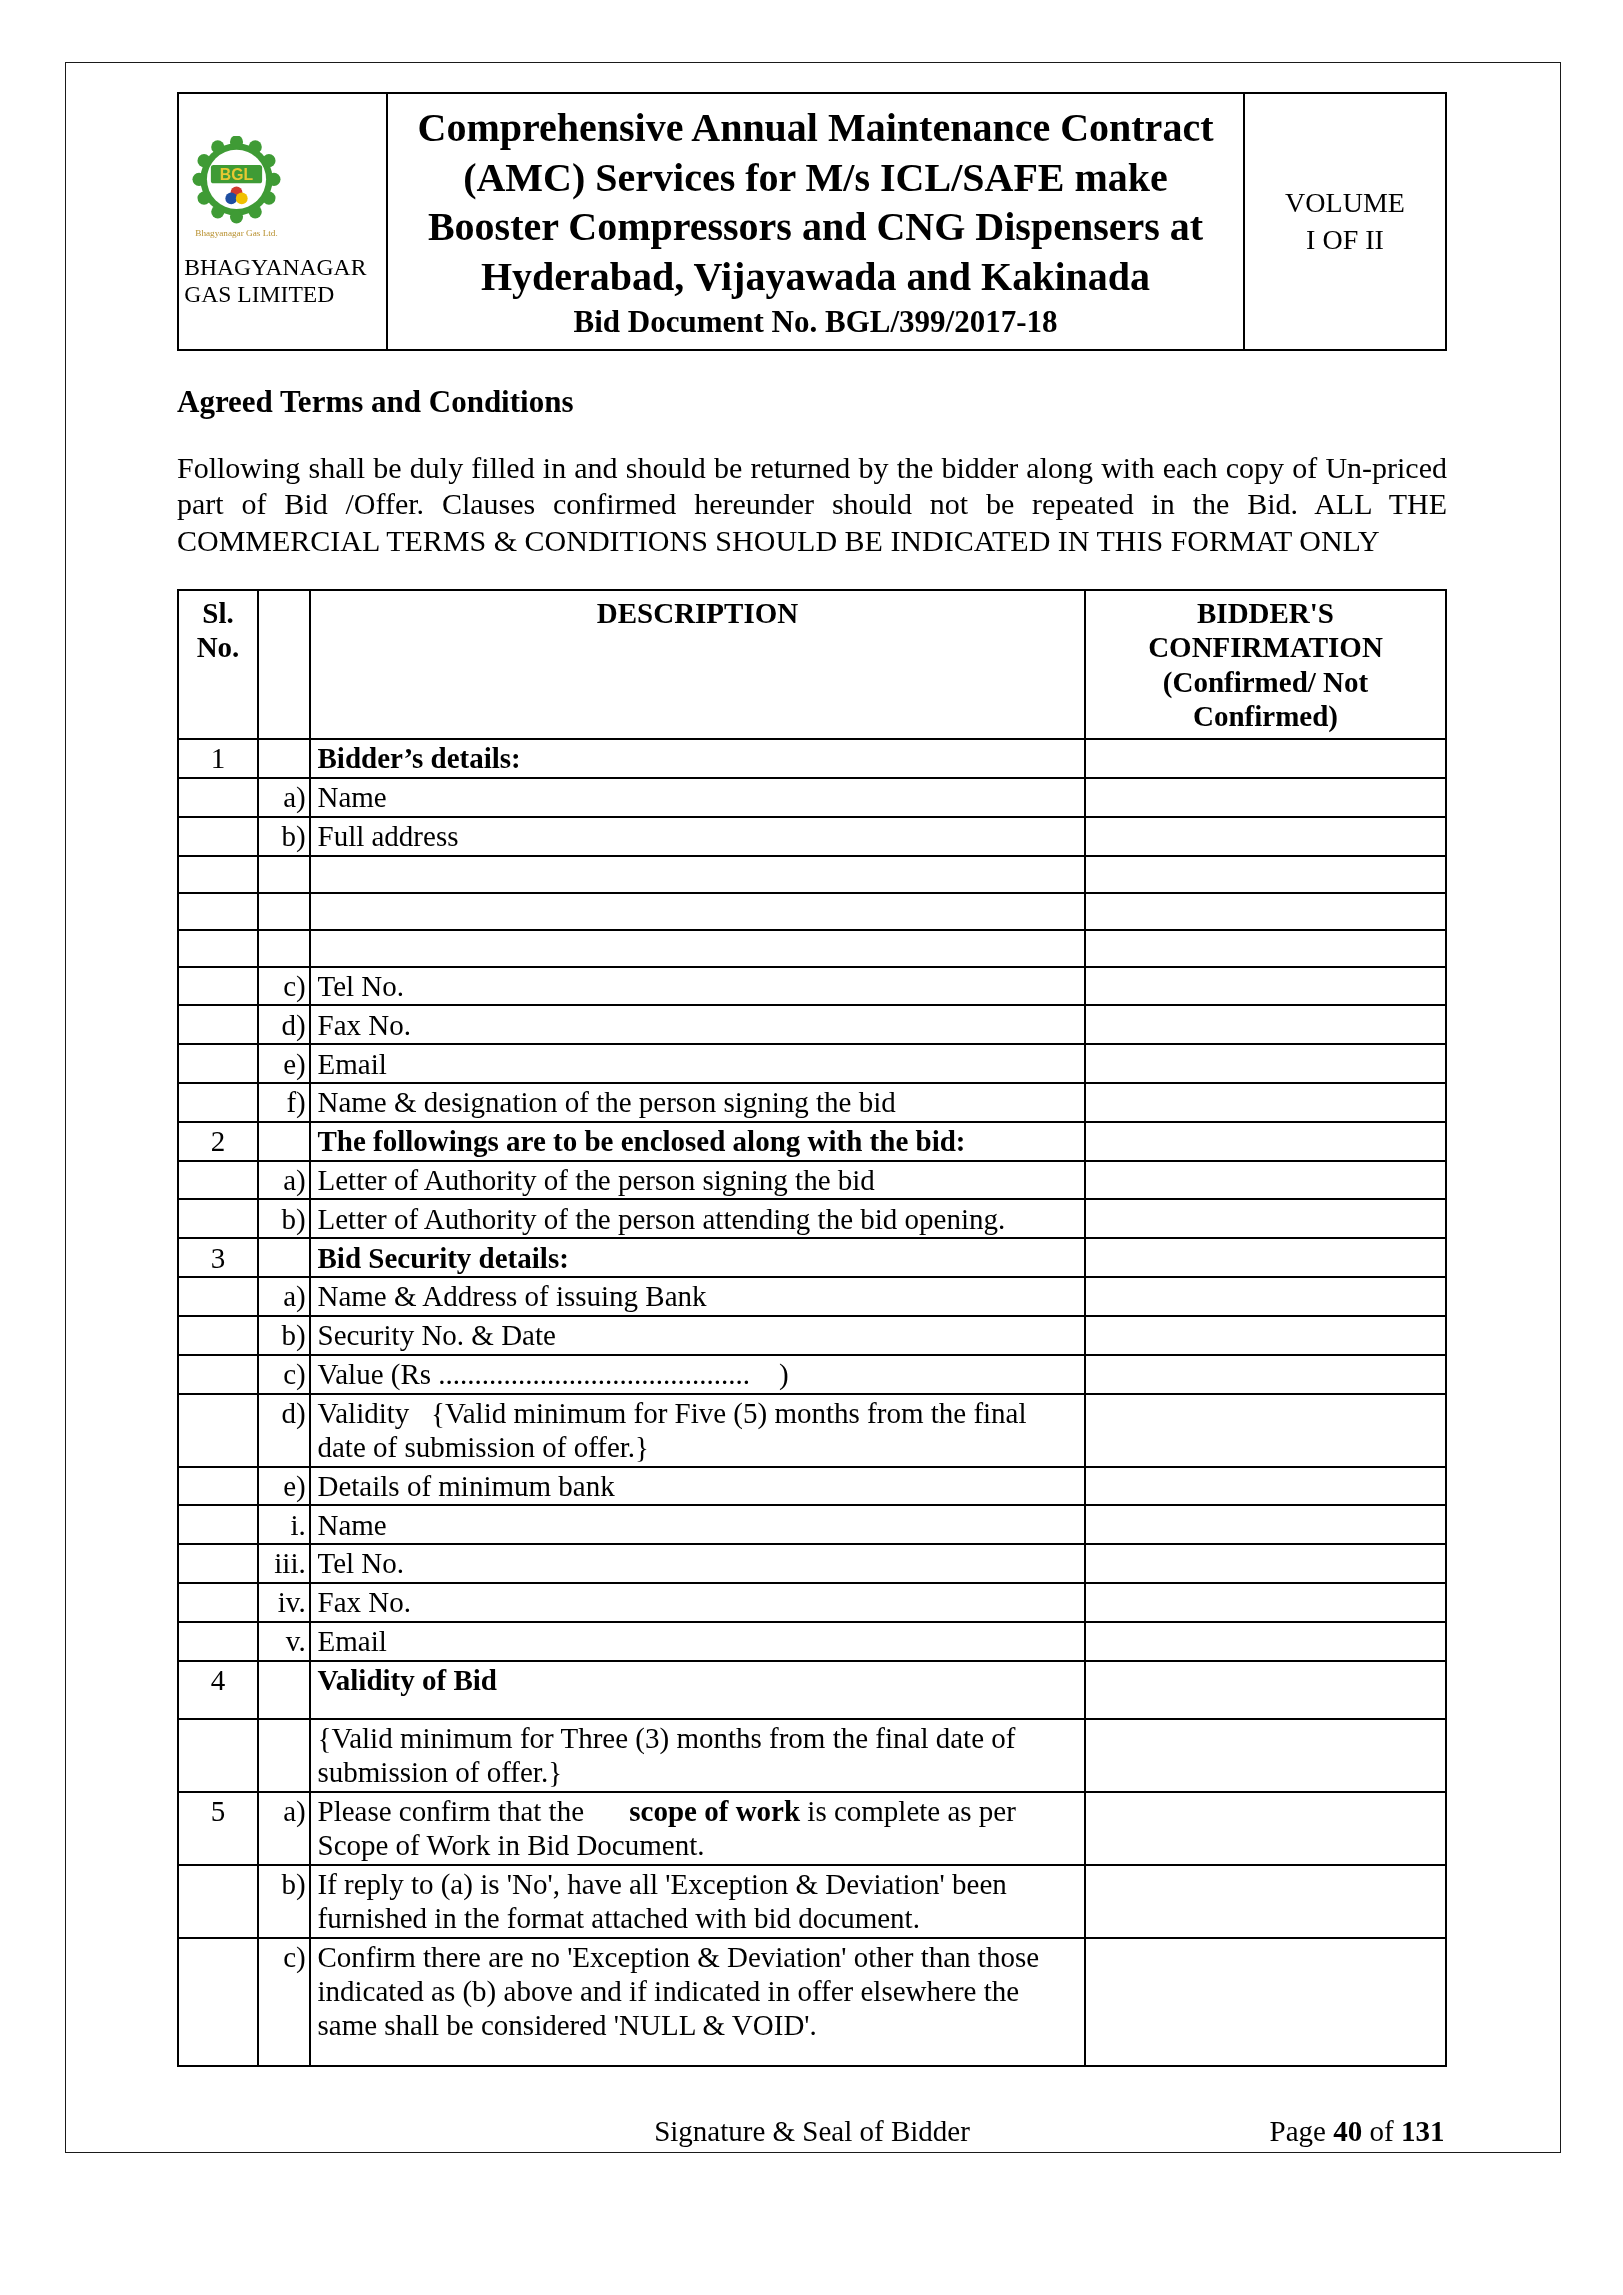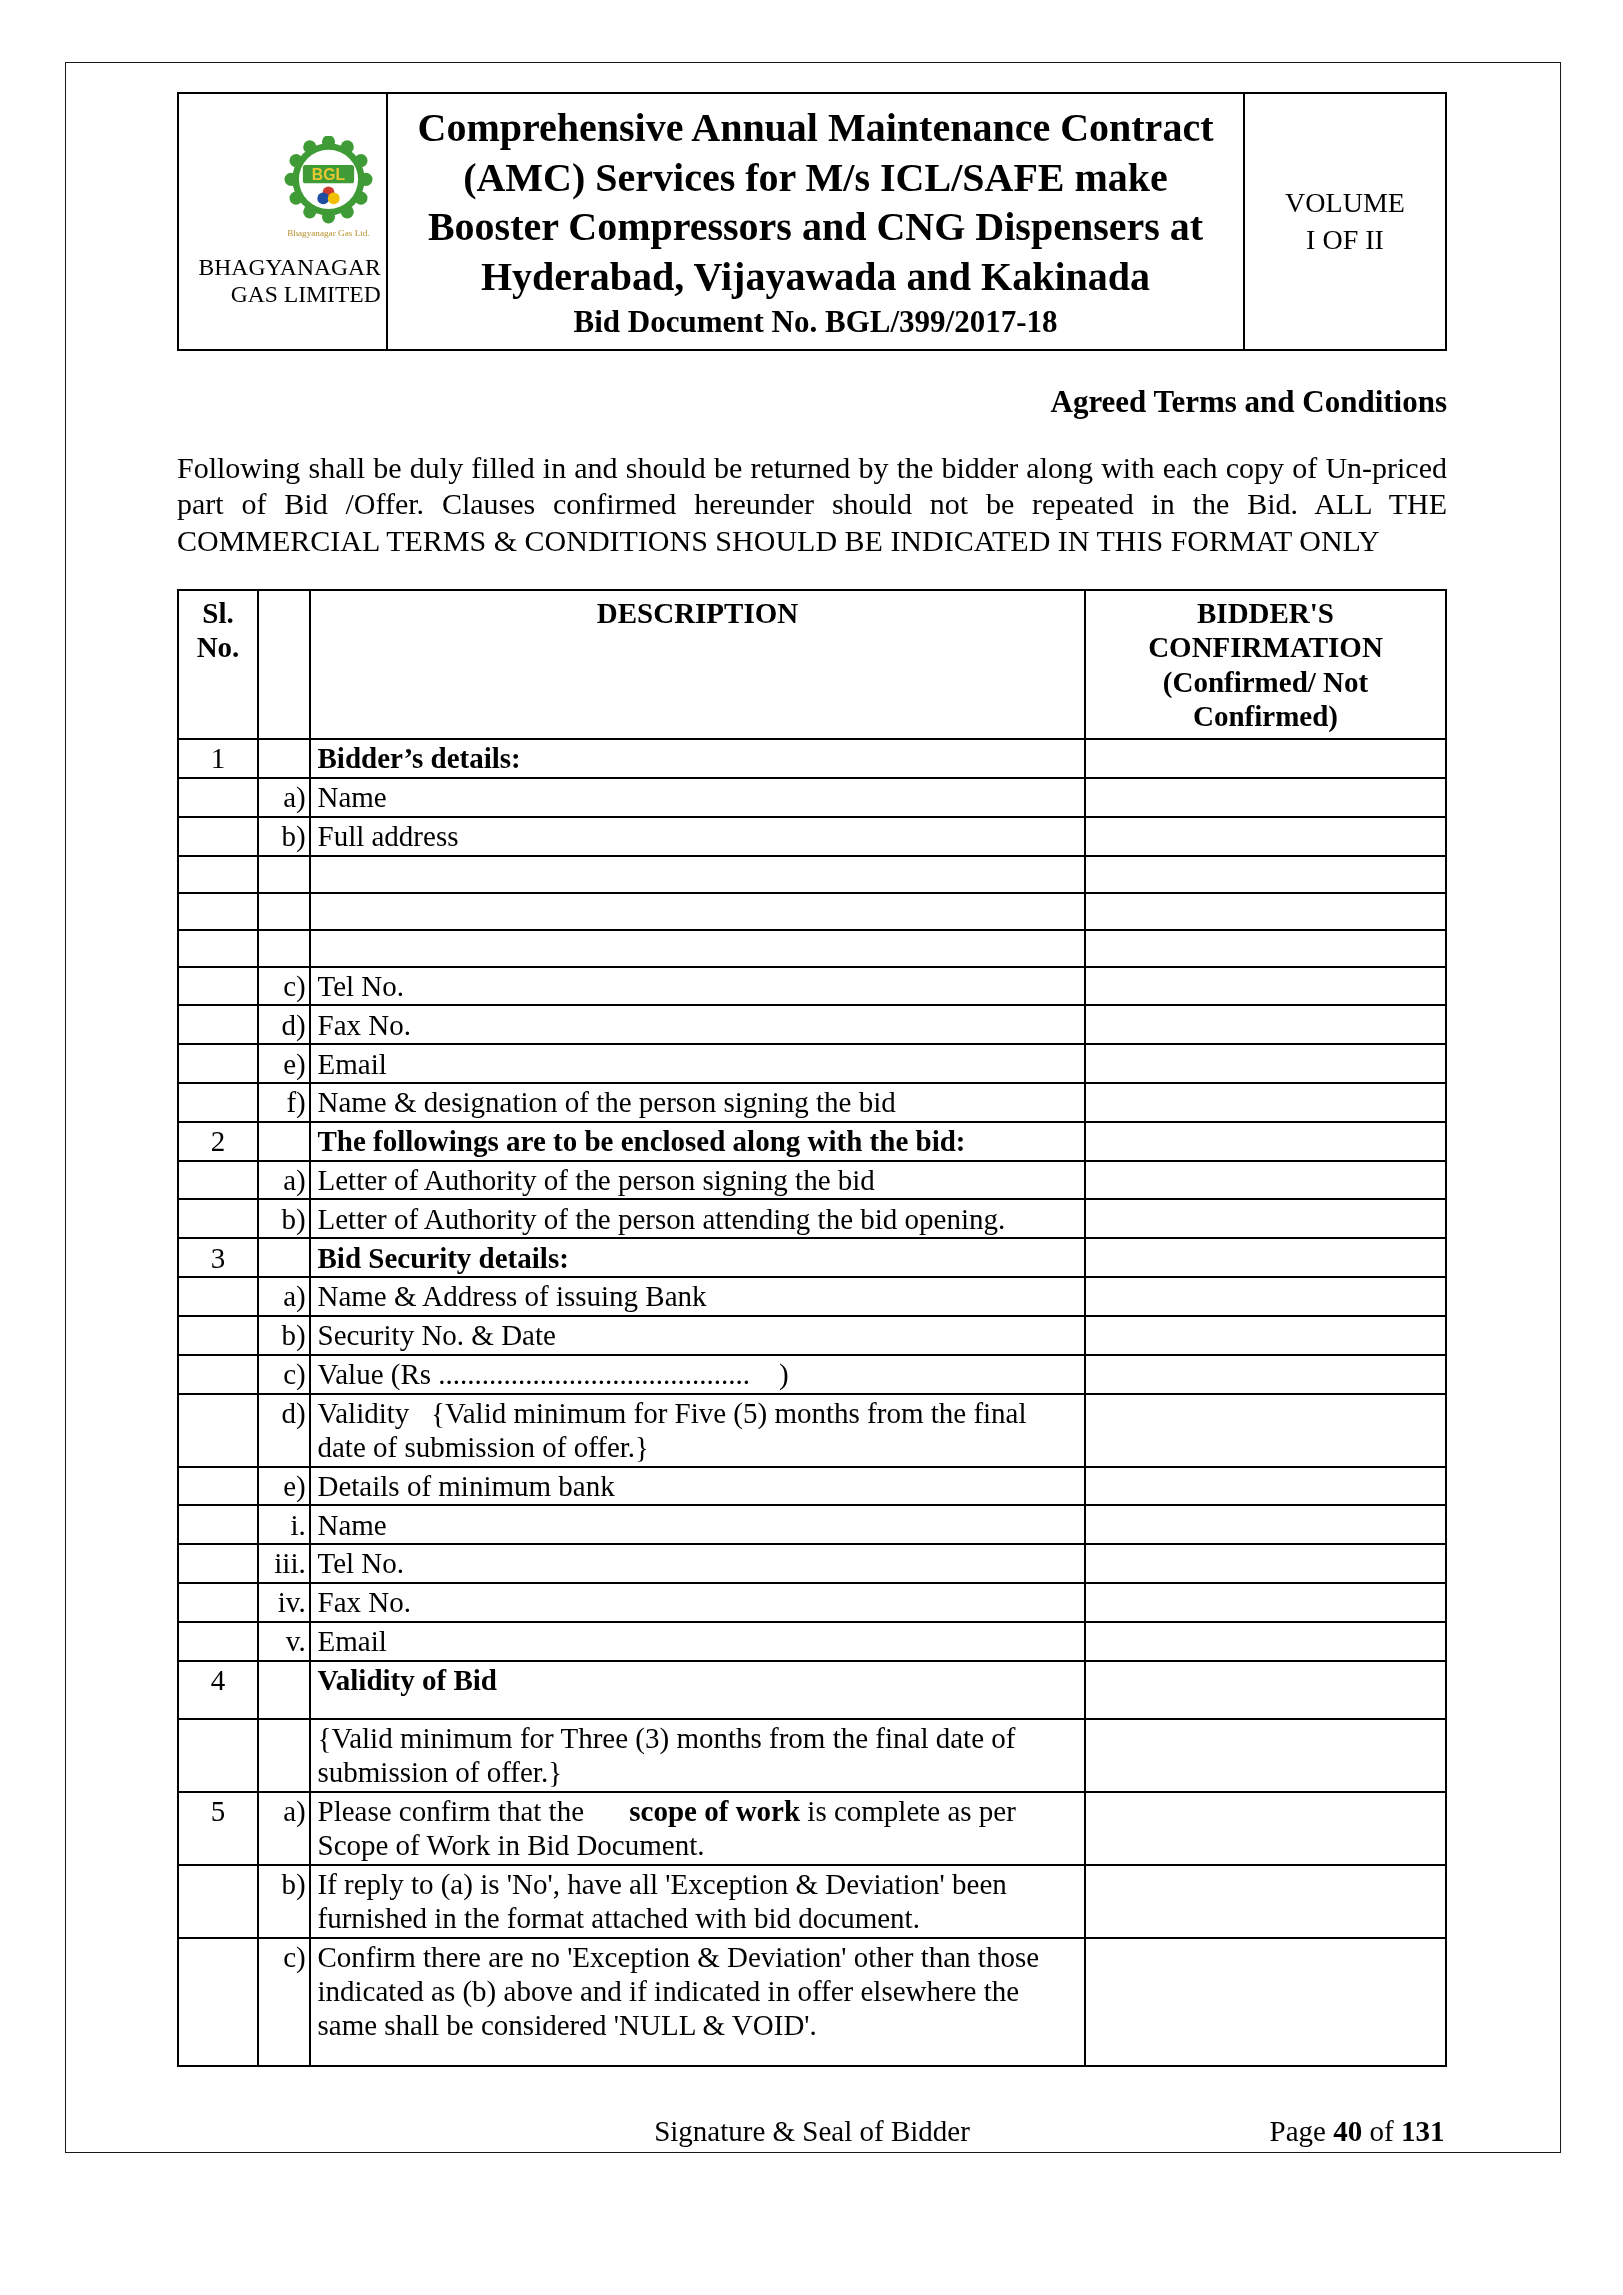--- a/index.html
+++ b/index.html
@@ -15,29 +15,29 @@
     width:1496px; height:2091px;
     border:1.3px solid #1a1a1a;
   }
   .content {
     position:absolute; left:177px; top:92px; width:1270px;
   }
 
   
   .header-box { width:100%; border-collapse:collapse; }
   .header-box td { border:2px solid #000; vertical-align:middle; }
-  .hb-logo-cell { width:209px; text-align:right; padding:7.9px 5.2px 6.5px; }
+  .hb-logo-cell { width:209px; text-align:left; padding:7.9px 5.2px 6.5px; }
   .org-name { font-size:23.6px; line-height:1.15; margin-top:2.6px; }
   .hb-title-cell { padding:9.2px 17px; text-align:center; }
   .doc-title { font-weight:bold; font-size:40px; line-height:1.24; }
   .doc-no { font-weight:bold; font-size:31px; margin-top:2.6px; }
   .hb-volume-cell { width:202px; text-align:center; font-size:28px; line-height:1.3; }
 
   
-  .section-heading { text-align:right; font-size:31px; font-weight:bold; margin-top:33px; }
+  .section-heading { text-align:left; font-size:31px; font-weight:bold; margin-top:33px; }
   .intro { margin-top:29.4px; font-size:30px; line-height:1.22; text-align:justify; }
 
   
   .terms-table { width:100%; border-collapse:collapse; margin-top:29.4px; table-layout:fixed; }
   .terms-table th, .terms-table td {
     border:2px solid #000;
     font-size:29px; line-height:1.18;
     padding:1.3px 6.5px;
     vertical-align:top;
     overflow:hidden;

